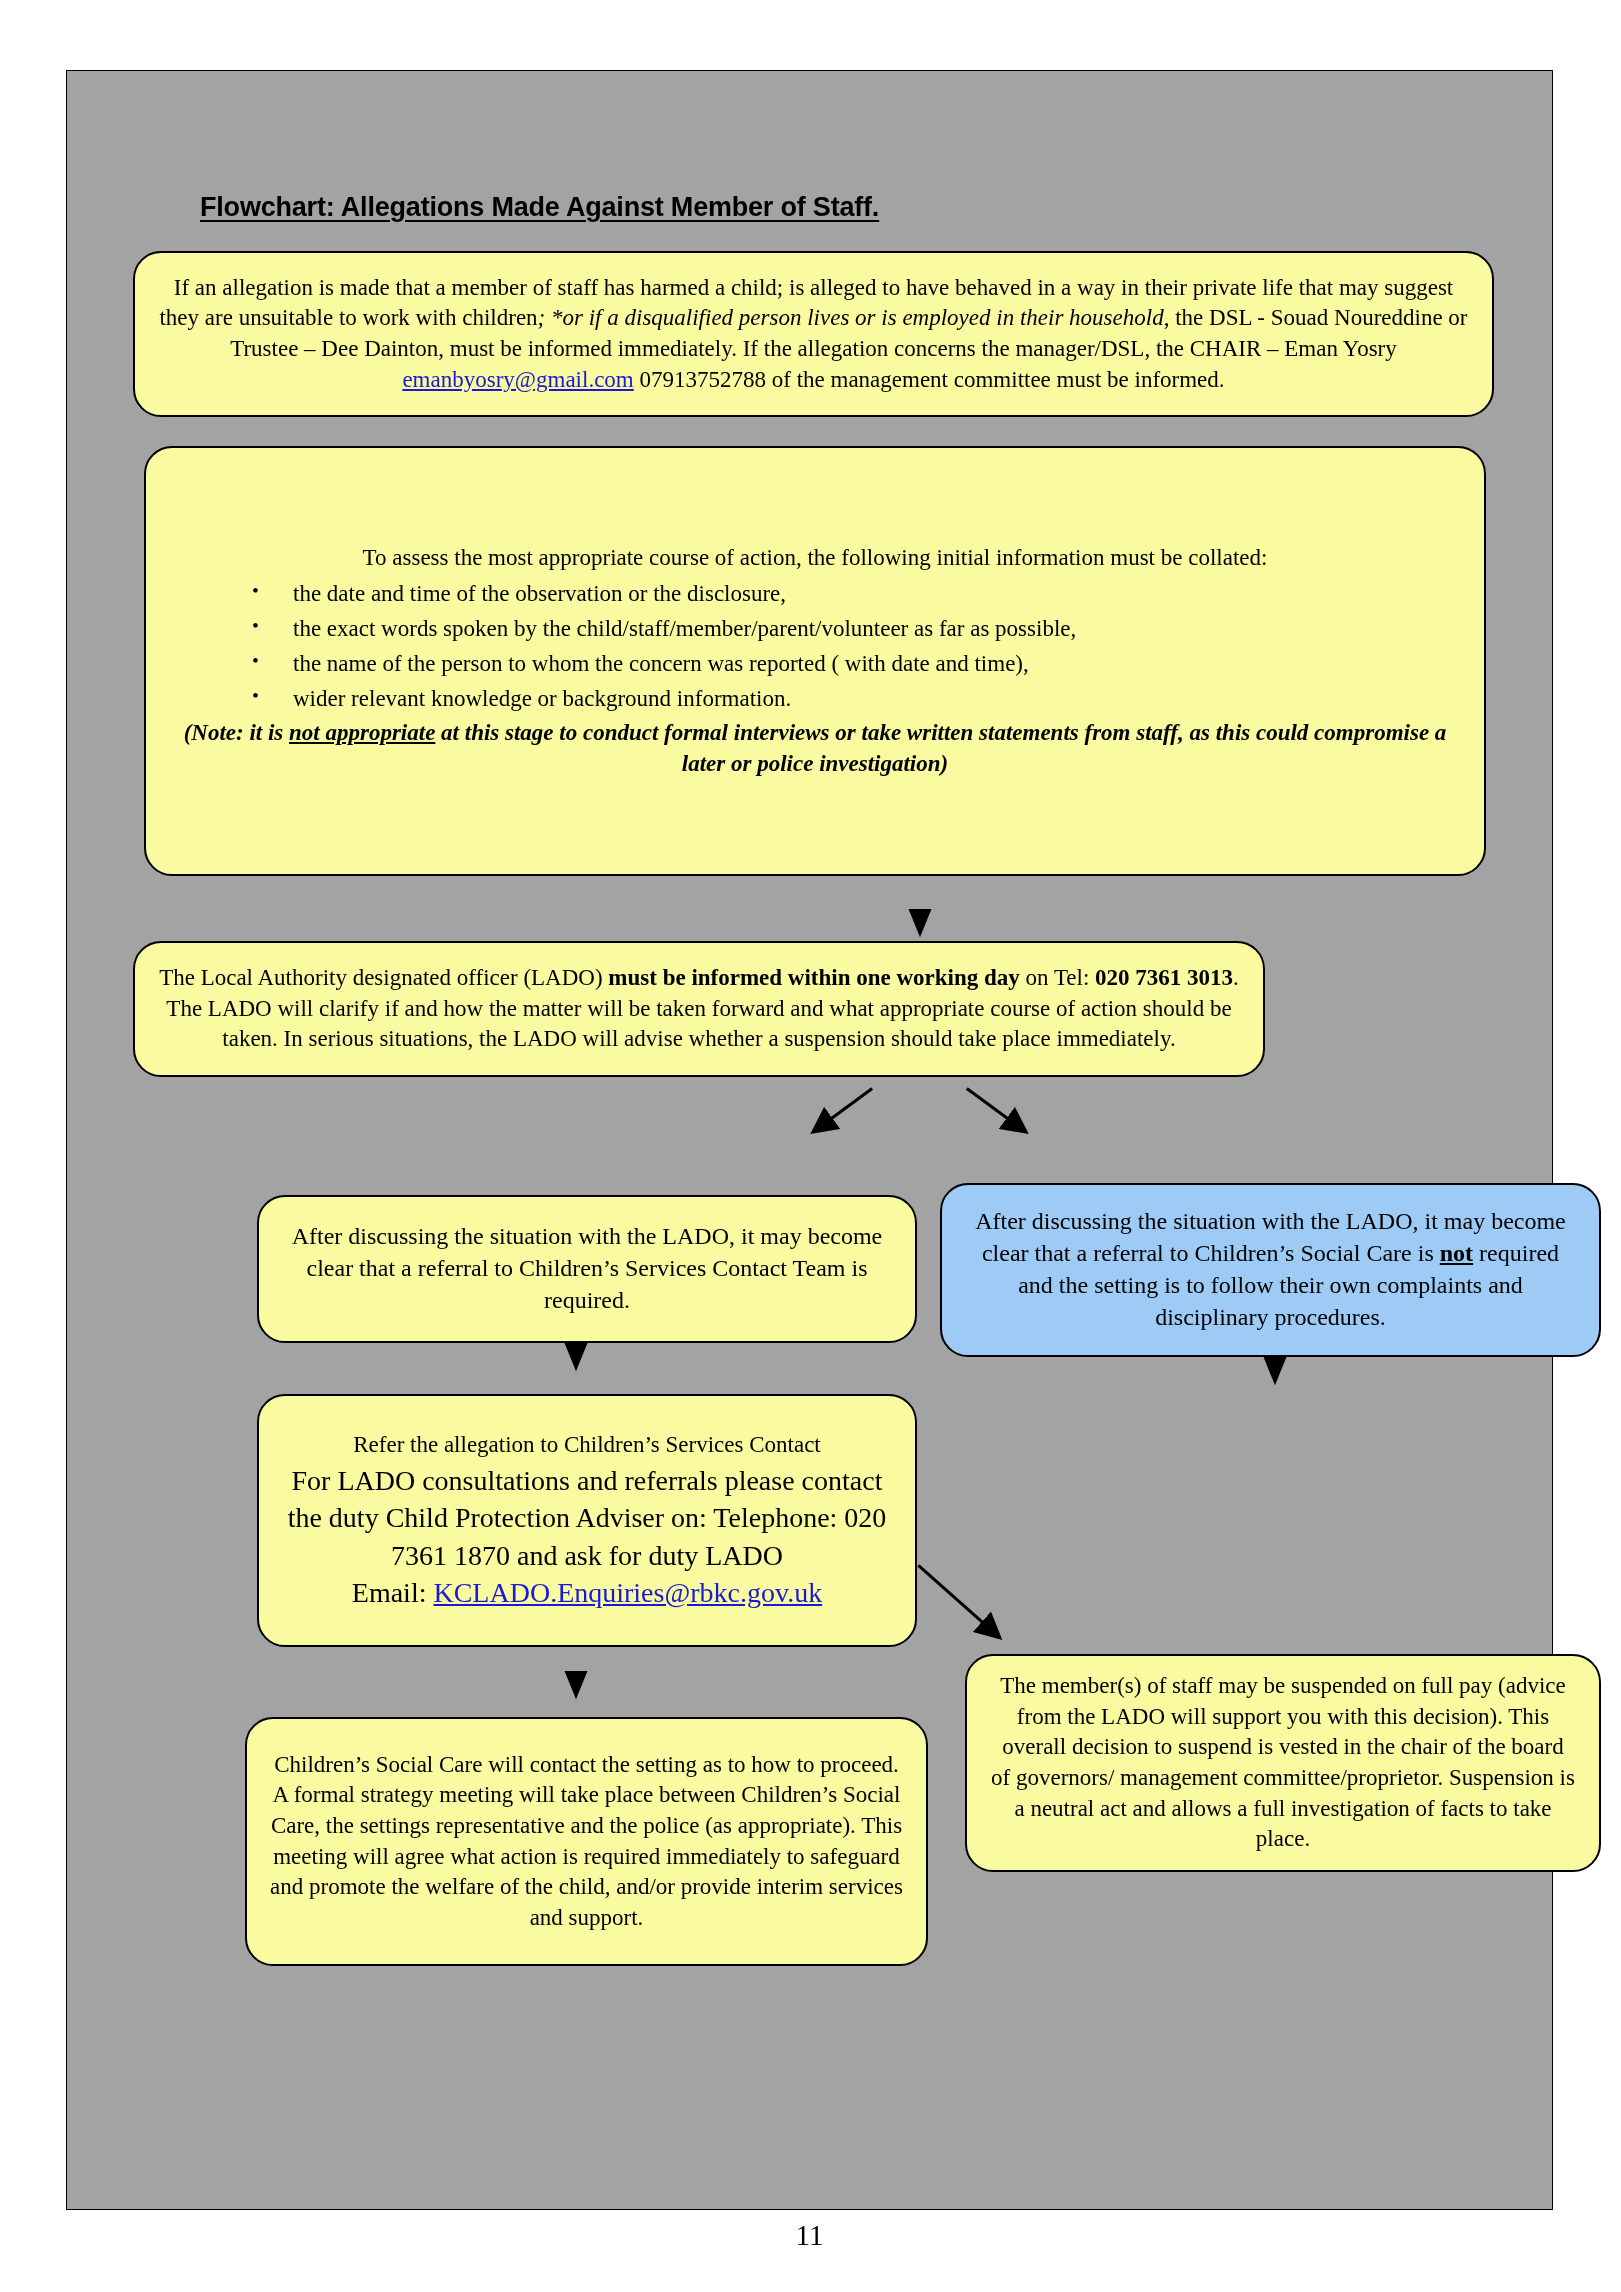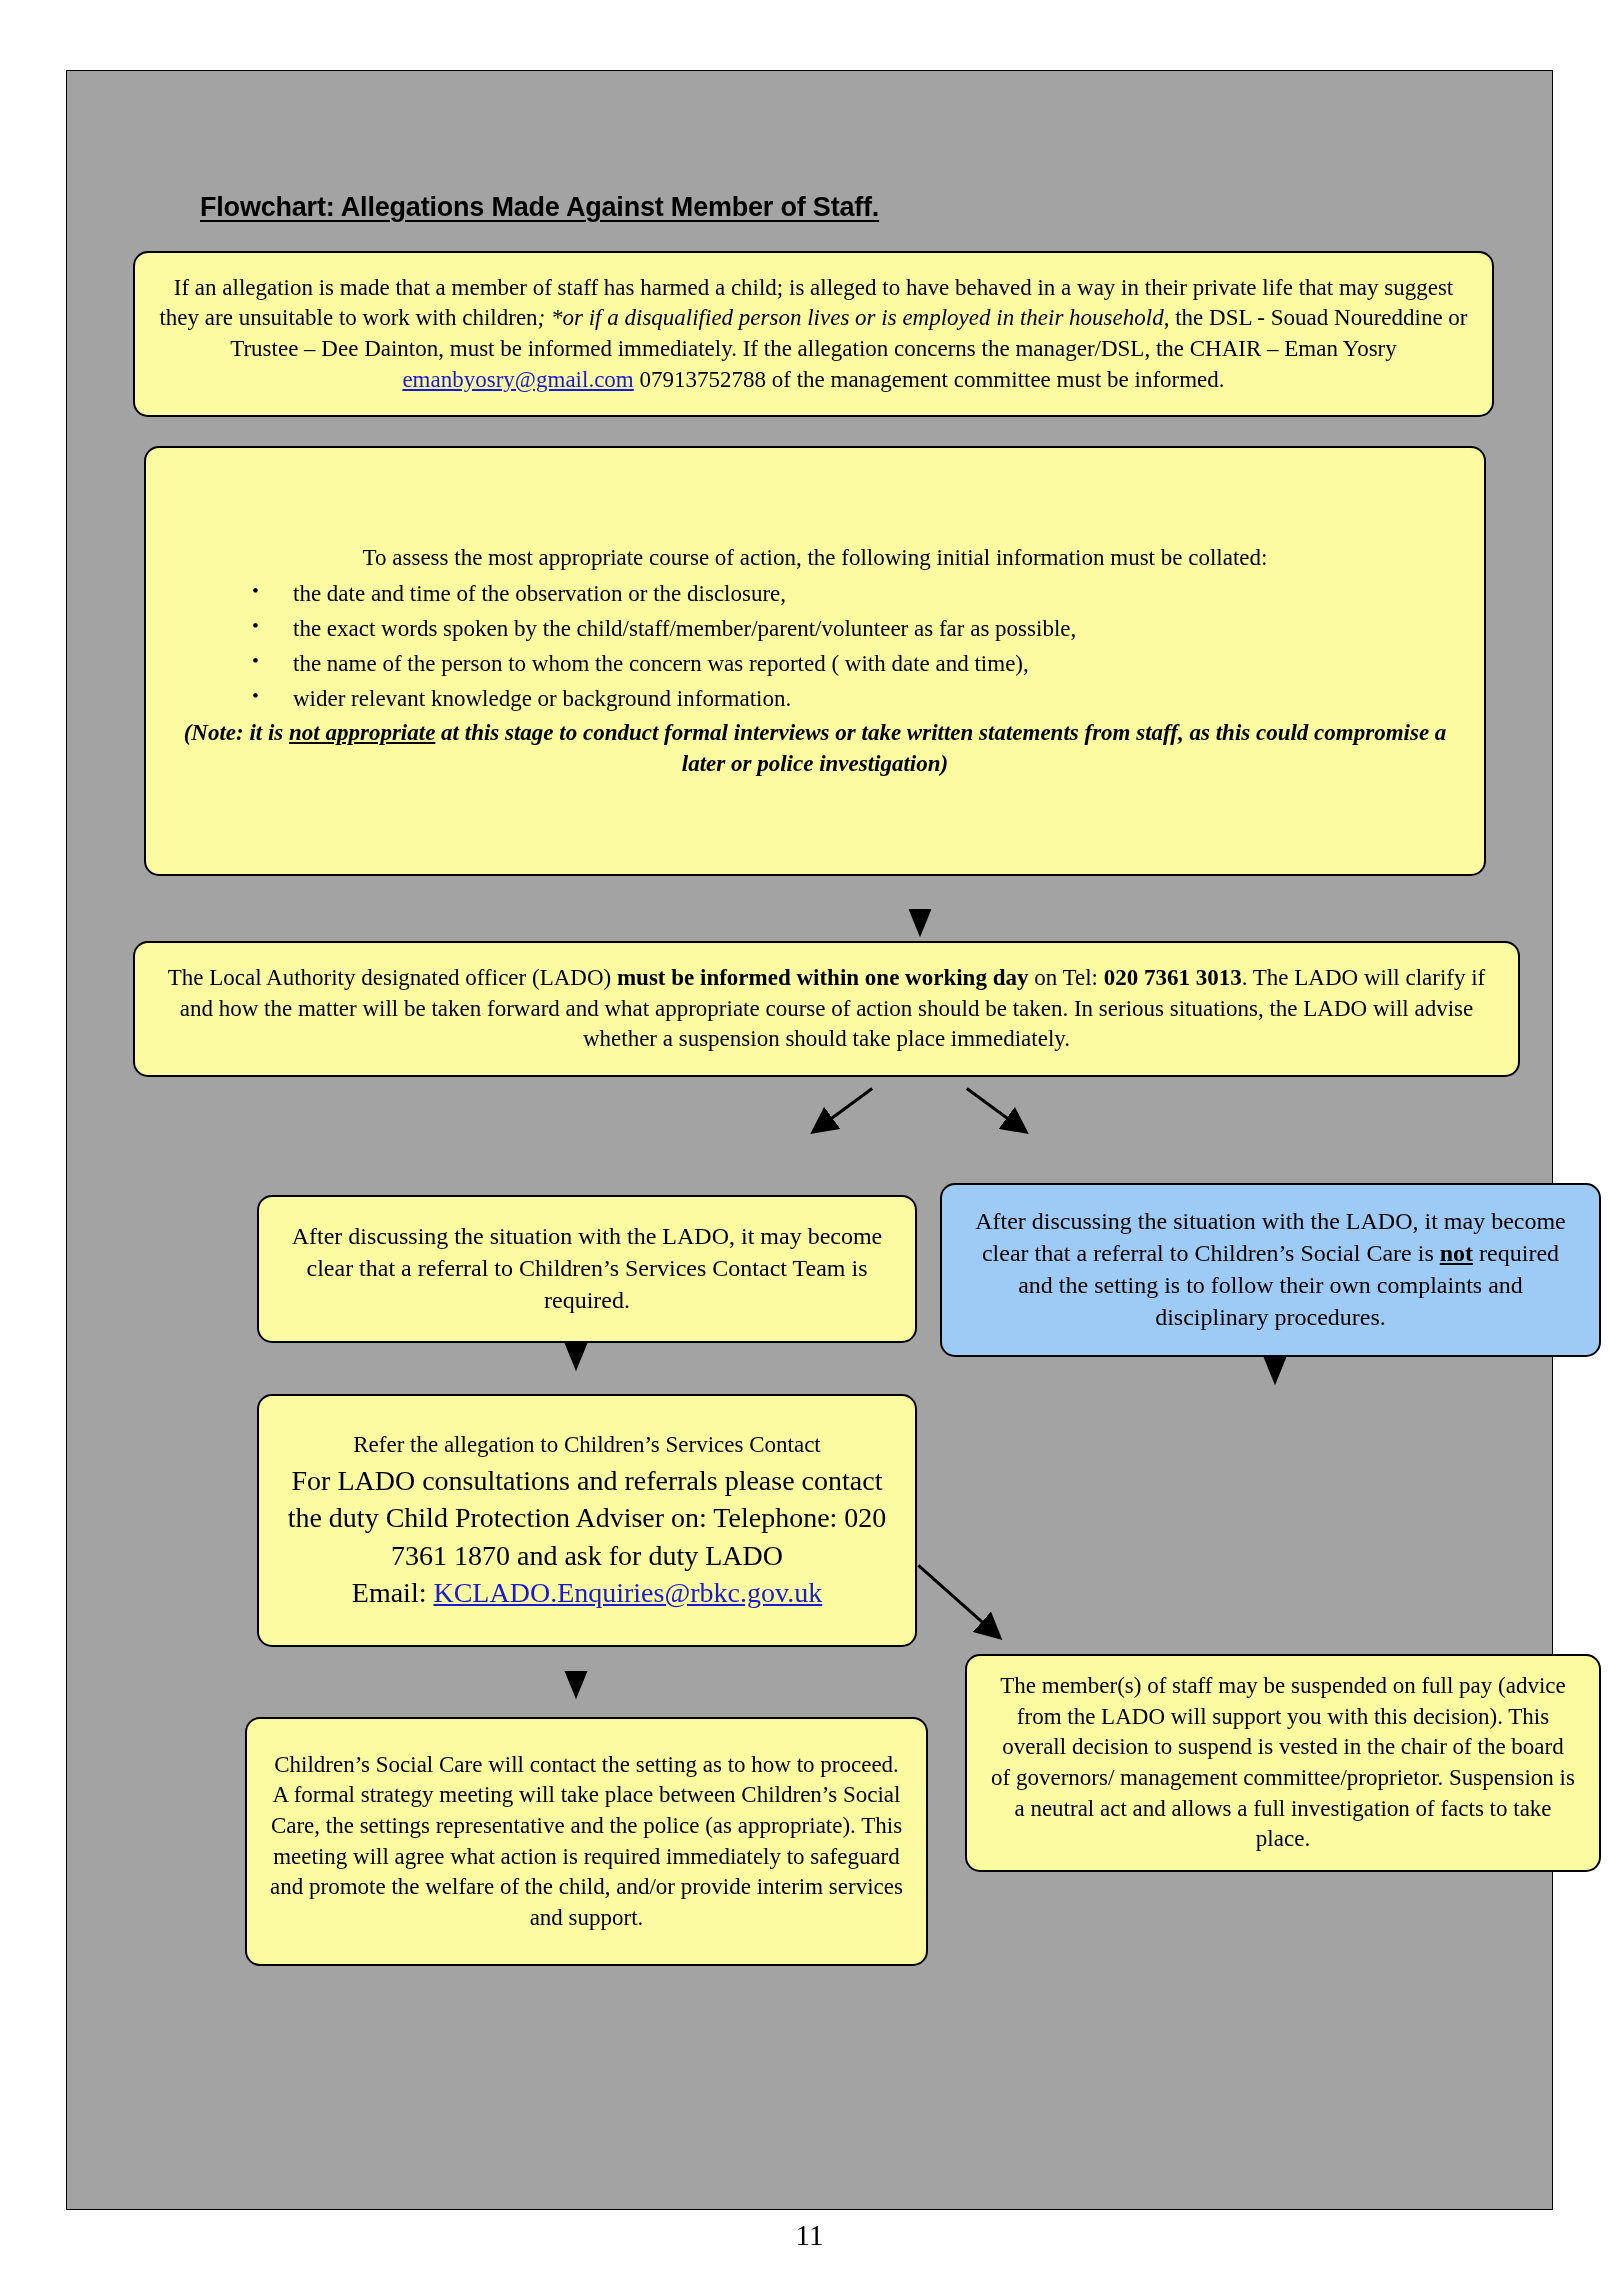--- a/index.html
+++ b/index.html
@@ -39,21 +39,21 @@
     text-decoration: underline;
     text-underline-offset: 3.6px;
     white-space: nowrap;
   }
 
   
   .box {
     position: absolute;
     box-sizing: border-box;
     border: 2.2px solid #000000;
-    border-radius: 15px;
+    border-radius: 28px;
     text-align: center;
     line-height: 1.33;
     display: flex;
     flex-direction: column;
     justify-content: center;
   }
   .box.yellow { background: #FAFAA0; }
   .box.blue   { background: #9DCBF5; }
 
   .box p {
@@ -135,21 +135,21 @@
       <li>the name of the person to whom the concern was reported ( with date and time),</li>
       <li>wider relevant knowledge or background information.</li>
     </ul>
     <p class="note bdit"><span>(Note: it is </span><span class="ul">not appropriate</span><span> at this stage to conduct formal interviews or take written statements from staff, as this could compromise a later or police investigation)</span></p>
   </div>
 
   <svg class="arrow-svg" style="left:838px; top:838px;" width="30" height="32" viewBox="0 0 34 36">
     <polygon points="4,0 30,0 17,32" fill="#000000"></polygon>
   </svg>
 
-  <div class="box yellow" style="left:66px; top:870px; width:1387px; height:136px;">
+  <div class="box yellow" style="left:66px; top:870px; width:1132px; height:136px;">
     <p class="f26"><span>The Local Authority designated officer (LADO) </span><span class="bd">must be informed within one working day</span><span> on Tel: </span><span class="bd">020 7361 3013</span><span>. The LADO will clarify if and how the matter will be taken forward and what appropriate course of action should be taken. In serious situations, the LADO will advise whether a suspension should take place immediately.</span></p>
   </div>
 
   <svg class="arrow-svg" style="left:716px; top:1010px;" width="107" height="81" viewBox="0 0 120 90">
     <defs>
       <marker id="ah1" markerWidth="9" markerHeight="9" refX="7" refY="4.5" orient="auto">
         <polygon points="0,0 9,4.5 0,9" fill="#000000"></polygon>
       </marker>
     </defs>
     <line x1="100" y1="8" x2="36" y2="55" stroke="#000000" stroke-width="3.4" marker-end="url(#ah1)"></line>

